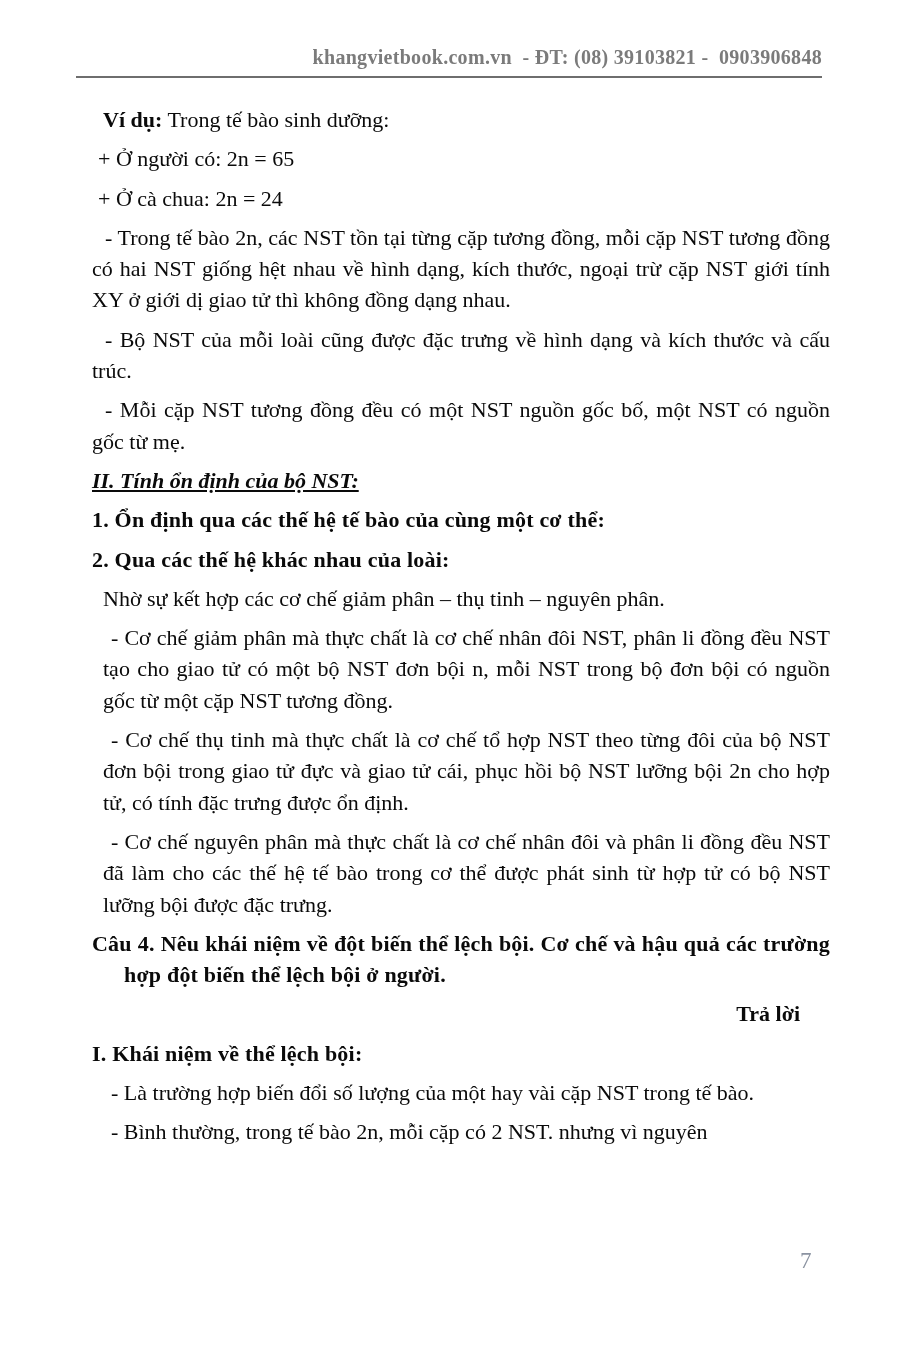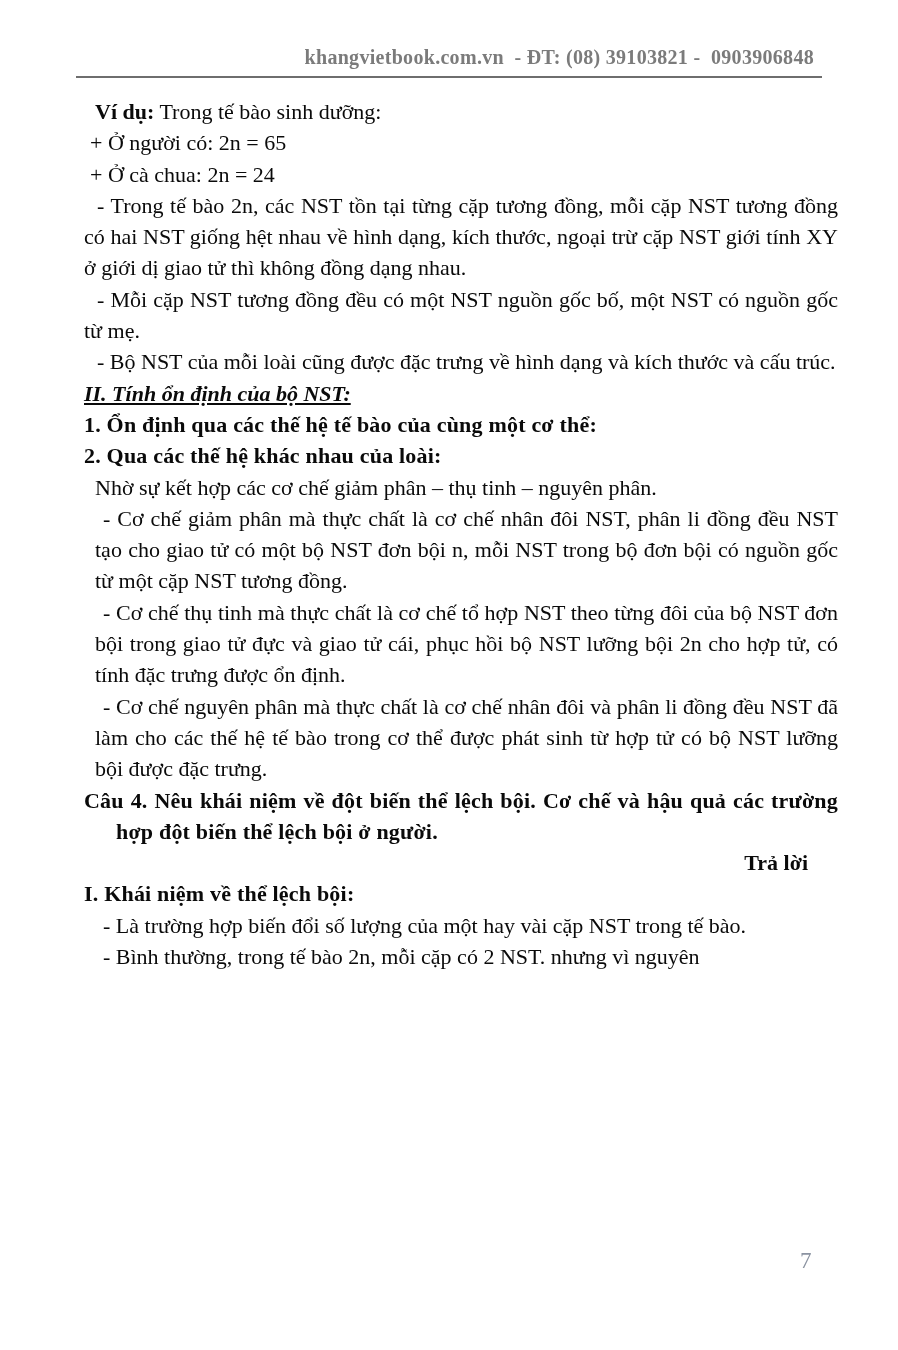--- a/index.html
+++ b/index.html
@@ -6,21 +6,21 @@
   body {
     width: 898px; height: 1350px;
     background: #ffffff;
     position: relative;
     font-family: "Liberation Serif", "DejaVu Serif", serif;
     color: #000000;
     overflow: hidden;
   }
   .page-header {
     position: absolute;
-    top: 46px; left: 68px; width: 746px;
+    top: 46px; left: 76px; width: 746px;
     text-align: right;
     font-size: 20px;
     font-weight: bold;
     color: #7b7b7b;
     white-space: pre-wrap;
     letter-spacing: 0.3px;
   }
   .header-rule {
     position: absolute;
     top: 76px; left: 76px; width: 746px;
@@ -29,21 +29,21 @@
     margin: 0;
   }
   .body-col {
     position: absolute;
     top: 96px; left: 84px; width: 754px;
     font-size: 22px;
     line-height: 31.3px;
     text-align: justify;
     color: #0a0a0a;
   }
-  .body-col p { margin: 0; }
+  .body-col p { margin: 8px; }
   .example { padding-left: 11px; text-indent: 0; }
   .example b { font-weight: bold; }
   .plus-line { padding-left: 6px; text-align: left; }
   .bullet-top { text-indent: 13px; }
   .h-section {
     margin-left: -6px;
     font-weight: bold;
     font-style: italic;
     text-align: left;
     text-decoration: underline;
@@ -82,22 +82,22 @@
 <hr class="header-rule">
 
 <div class="body-col">
 
   <p class="example"><b>Ví dụ:</b><span> Trong tế bào sinh dưỡng:</span></p>
 
   <p class="plus-line">+ Ở người có: 2n = 65</p>
   <p class="plus-line">+ Ở cà chua: 2n = 24</p>
 
   <p class="bullet-top">- Trong tế bào 2n, các NST tồn tại từng cặp tương đồng, mỗi cặp NST tương đồng có hai NST giống hệt nhau về hình dạng, kích thước, ngoại trừ cặp NST giới tính XY ở giới dị giao tử thì không đồng dạng nhau.</p>
+  <p class="bullet-top">- Bộ NST của mỗi loài cũng được đặc trưng về hình dạng và kích thước và cấu trúc.</p>
   <p class="bullet-top">- Mỗi cặp NST tương đồng đều có một NST nguồn gốc bố, một NST có nguồn gốc từ mẹ.</p>
-  <p class="bullet-top">- Bộ NST của mỗi loài cũng được đặc trưng về hình dạng và kích thước và cấu trúc.</p>
 
 
   <p class="h-section">II. Tính ổn định của bộ NST:</p>
 
   <p class="h-num">1. Ổn định qua các thế hệ tế bào của cùng một cơ thể:</p>
 
   <p class="h-num">2. Qua các thế hệ khác nhau của loài:</p>
   <p class="item-body">Nhờ sự kết hợp các cơ chế giảm phân – thụ tinh – nguyên phân.</p>
   <p class="item-bullet">- Cơ chế giảm phân mà thực chất là cơ chế nhân đôi NST, phân li đồng đều NST tạo cho giao tử có một bộ NST đơn bội n, mỗi NST trong bộ đơn bội có nguồn gốc từ một cặp NST tương đồng.</p>
   <p class="item-bullet">- Cơ chế thụ tinh mà thực chất là cơ chế tổ hợp NST theo từng đôi của bộ NST đơn bội trong giao tử đực và giao tử cái, phục hồi bộ NST lưỡng bội 2n cho hợp tử, có tính đặc trưng được ổn định.</p>

